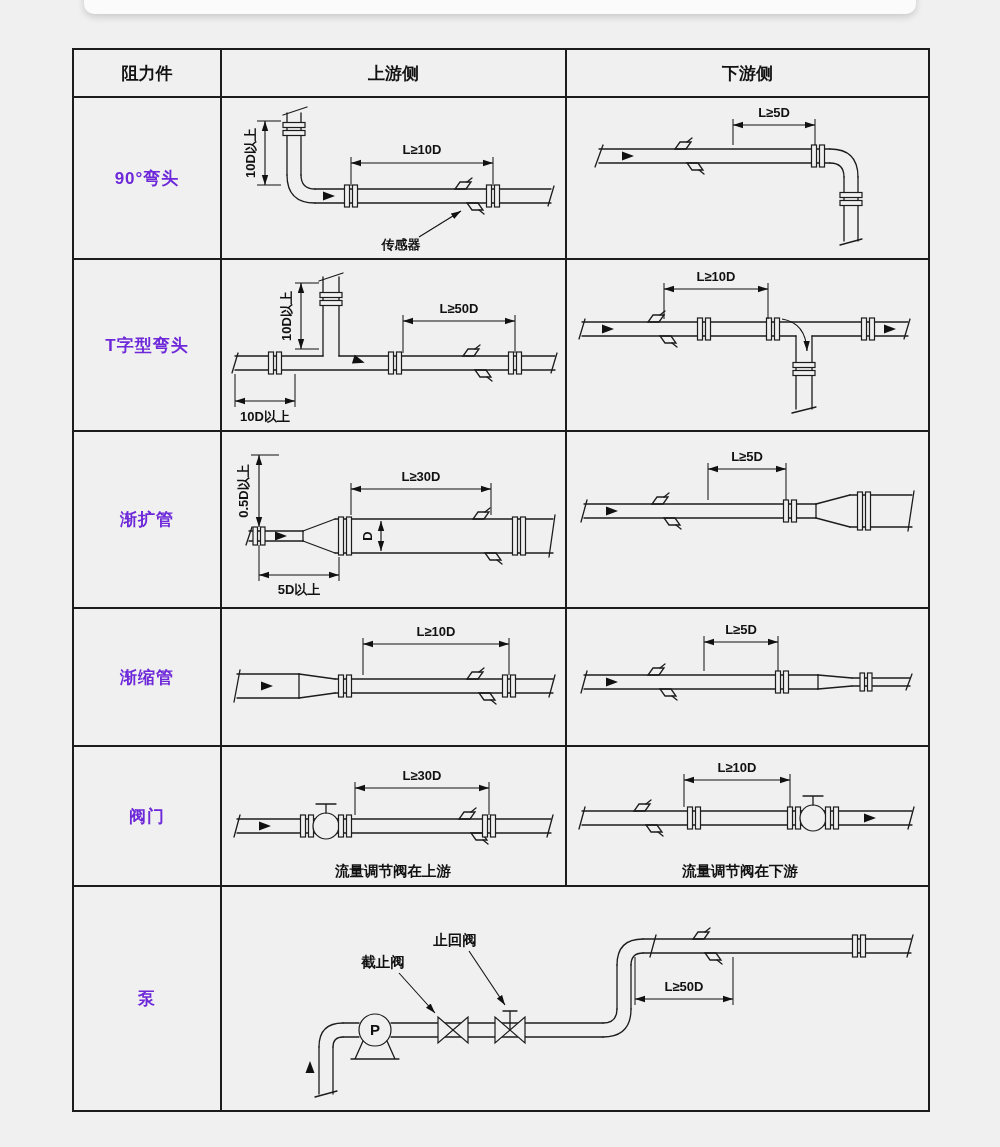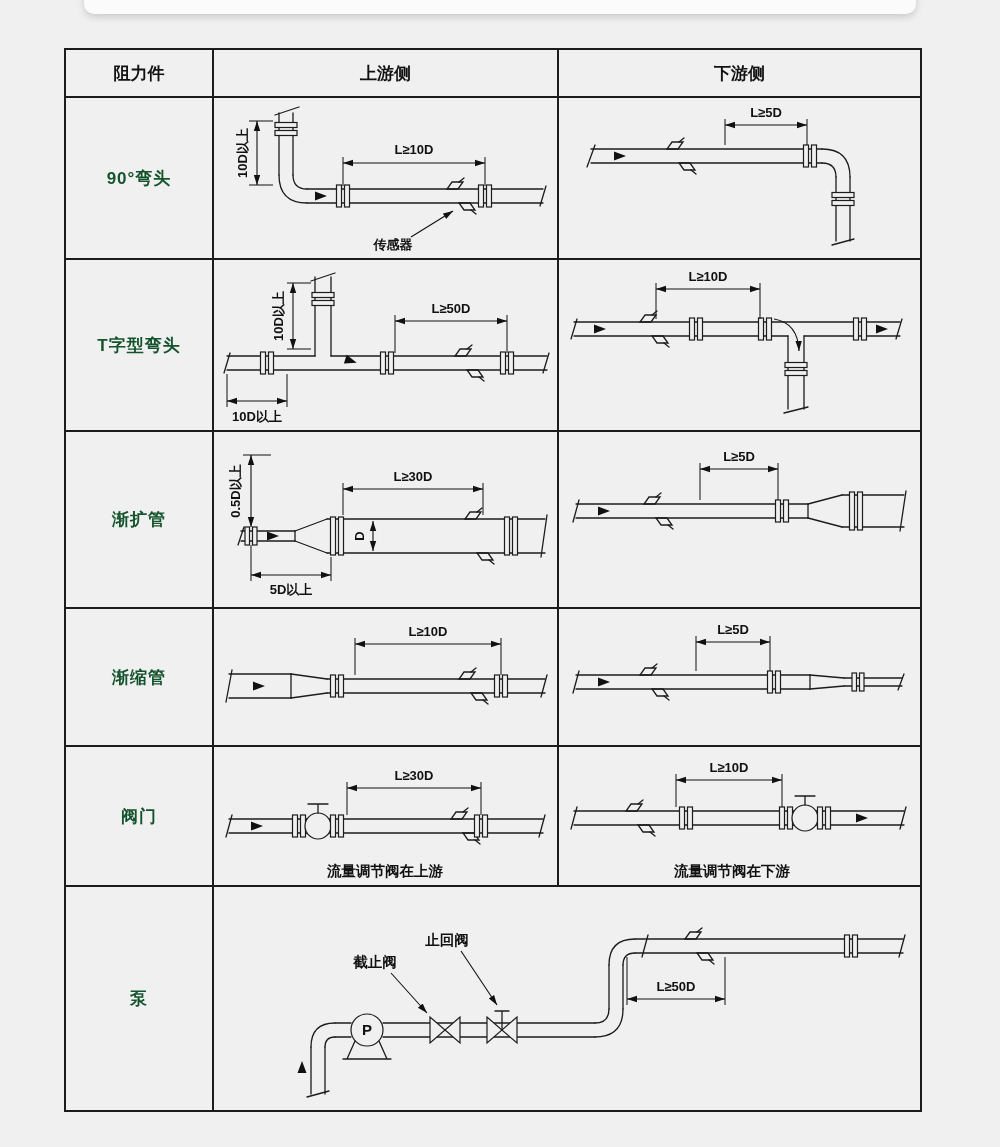--- a/index.html
+++ b/index.html
@@ -1,23 +1,23 @@
 <!DOCTYPE html>
 <html><head>
 <meta charset="utf-8">
 <style>
   * { margin:0; padding:0; box-sizing:border-box; }
   html,body { background:#e8e8e8; font-family:"Liberation Sans", sans-serif; }
   .page { position:relative; width:1000px; height:1147px; background:#f0f0f0; margin:0 auto; overflow:hidden; }
   .top-card { position:absolute; top:-12px; left:84px; width:832px; height:26px; background:#fbfbfb;
               border-radius:0 0 10px 10px; box-shadow:0 3px 7px rgba(0,0,0,0.16); }
-  table.tbl { position:absolute; left:64px; top:48px; border-collapse:collapse; table-layout:fixed; background:#f0f0f0; }
+  table.tbl { position:absolute; left:72px; top:48px; border-collapse:collapse; table-layout:fixed; background:#f0f0f0; }
   .tbl th, .tbl td { border:2px solid #1c1c1c; text-align:center; vertical-align:middle; padding:0; }
   .tbl th { height:48px; font-size:17px; font-weight:bold; color:#111; }
-  td.rowname { font-size:17px; font-weight:bold; color:#14532d; letter-spacing:1px; }
+  td.rowname { font-size:17px; font-weight:bold; color:#6d28d9; letter-spacing:1px; }
   .h1{height:162px}.h2{height:172px}.h3{height:177px}.h4{height:138px}.h5{height:140px}.h6{height:225px}
   svg.diag { display:inline-block; vertical-align:middle; }
   .ln  { stroke:#1c1c1c; stroke-width:1.3; fill:none; stroke-linecap:round; }
   .fl  { stroke:#1c1c1c; stroke-width:1.2; fill:#f0f0f0; }
   .dim { stroke:#111; stroke-width:1.1; fill:none; }
   .ext { stroke:#111; stroke-width:1;   fill:none; }
   .sld { fill:#111; stroke:none; }
   svg text { font-family:"Liberation Sans", sans-serif; font-size:13px; font-weight:bold; fill:#111; }
   svg text.cap { font-size:14.5px; }
   svg text.pl  { font-size:15px; }

